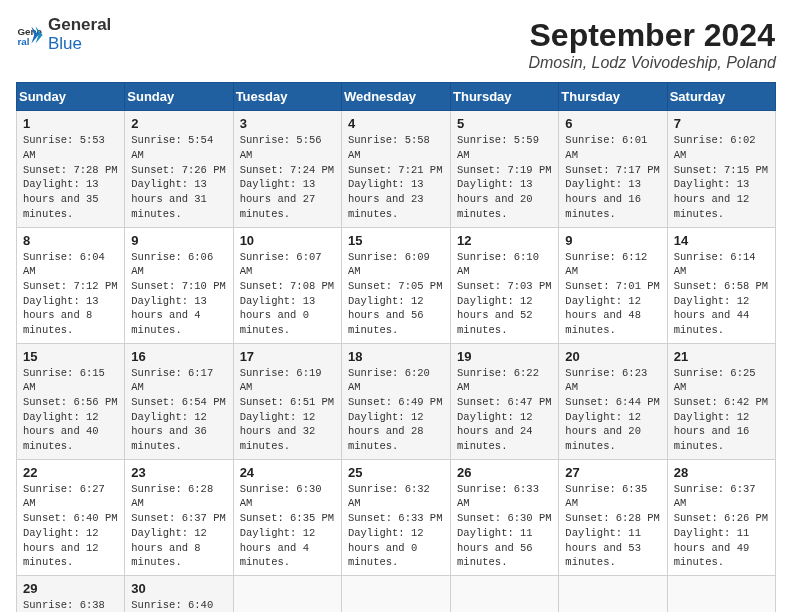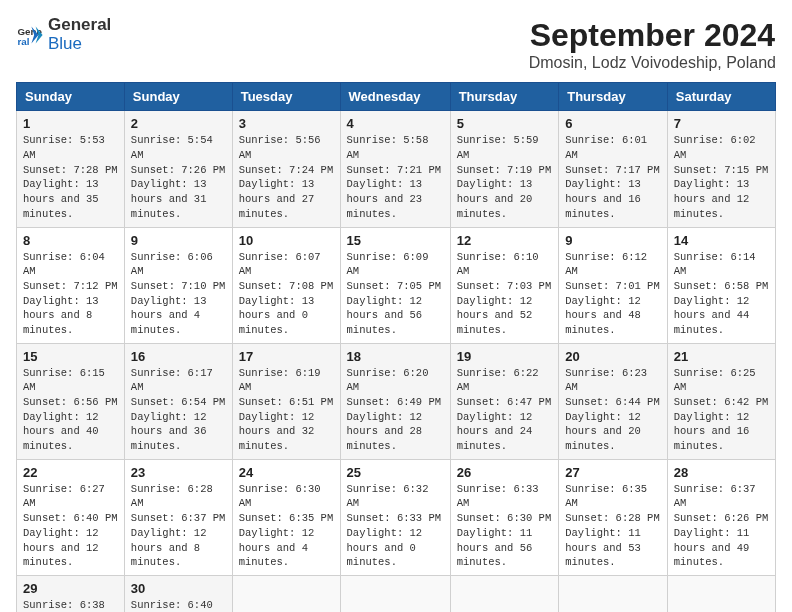--- a/index.html
+++ b/index.html
@@ -31,31 +31,32 @@
     .title-section h1 {
       font-size: 32px;
       font-weight: bold;
       color: #222;
       line-height: 1.2;
     }
     .title-section h2 {
       font-size: 16px;
       font-weight: normal;
       color: #444;
+      font-style: italic;
     }
     .calendar {
       width: 100%;
       border-collapse: collapse;
       font-size: 11px;
     }
     .calendar thead tr th {
       background-color: #2060a0;
       color: #fff;
       text-align: left;
-      padding: 6px 8px;
+      padding: 6px 2px;
       font-size: 13px;
       font-weight: bold;
       border: 1px solid #1a5090;
     }
     .calendar tbody tr td {
       vertical-align: top;
       border: 1px solid #d0d0d0;
       padding: 5px 6px;
       width: 113px;
       min-height: 80px;

